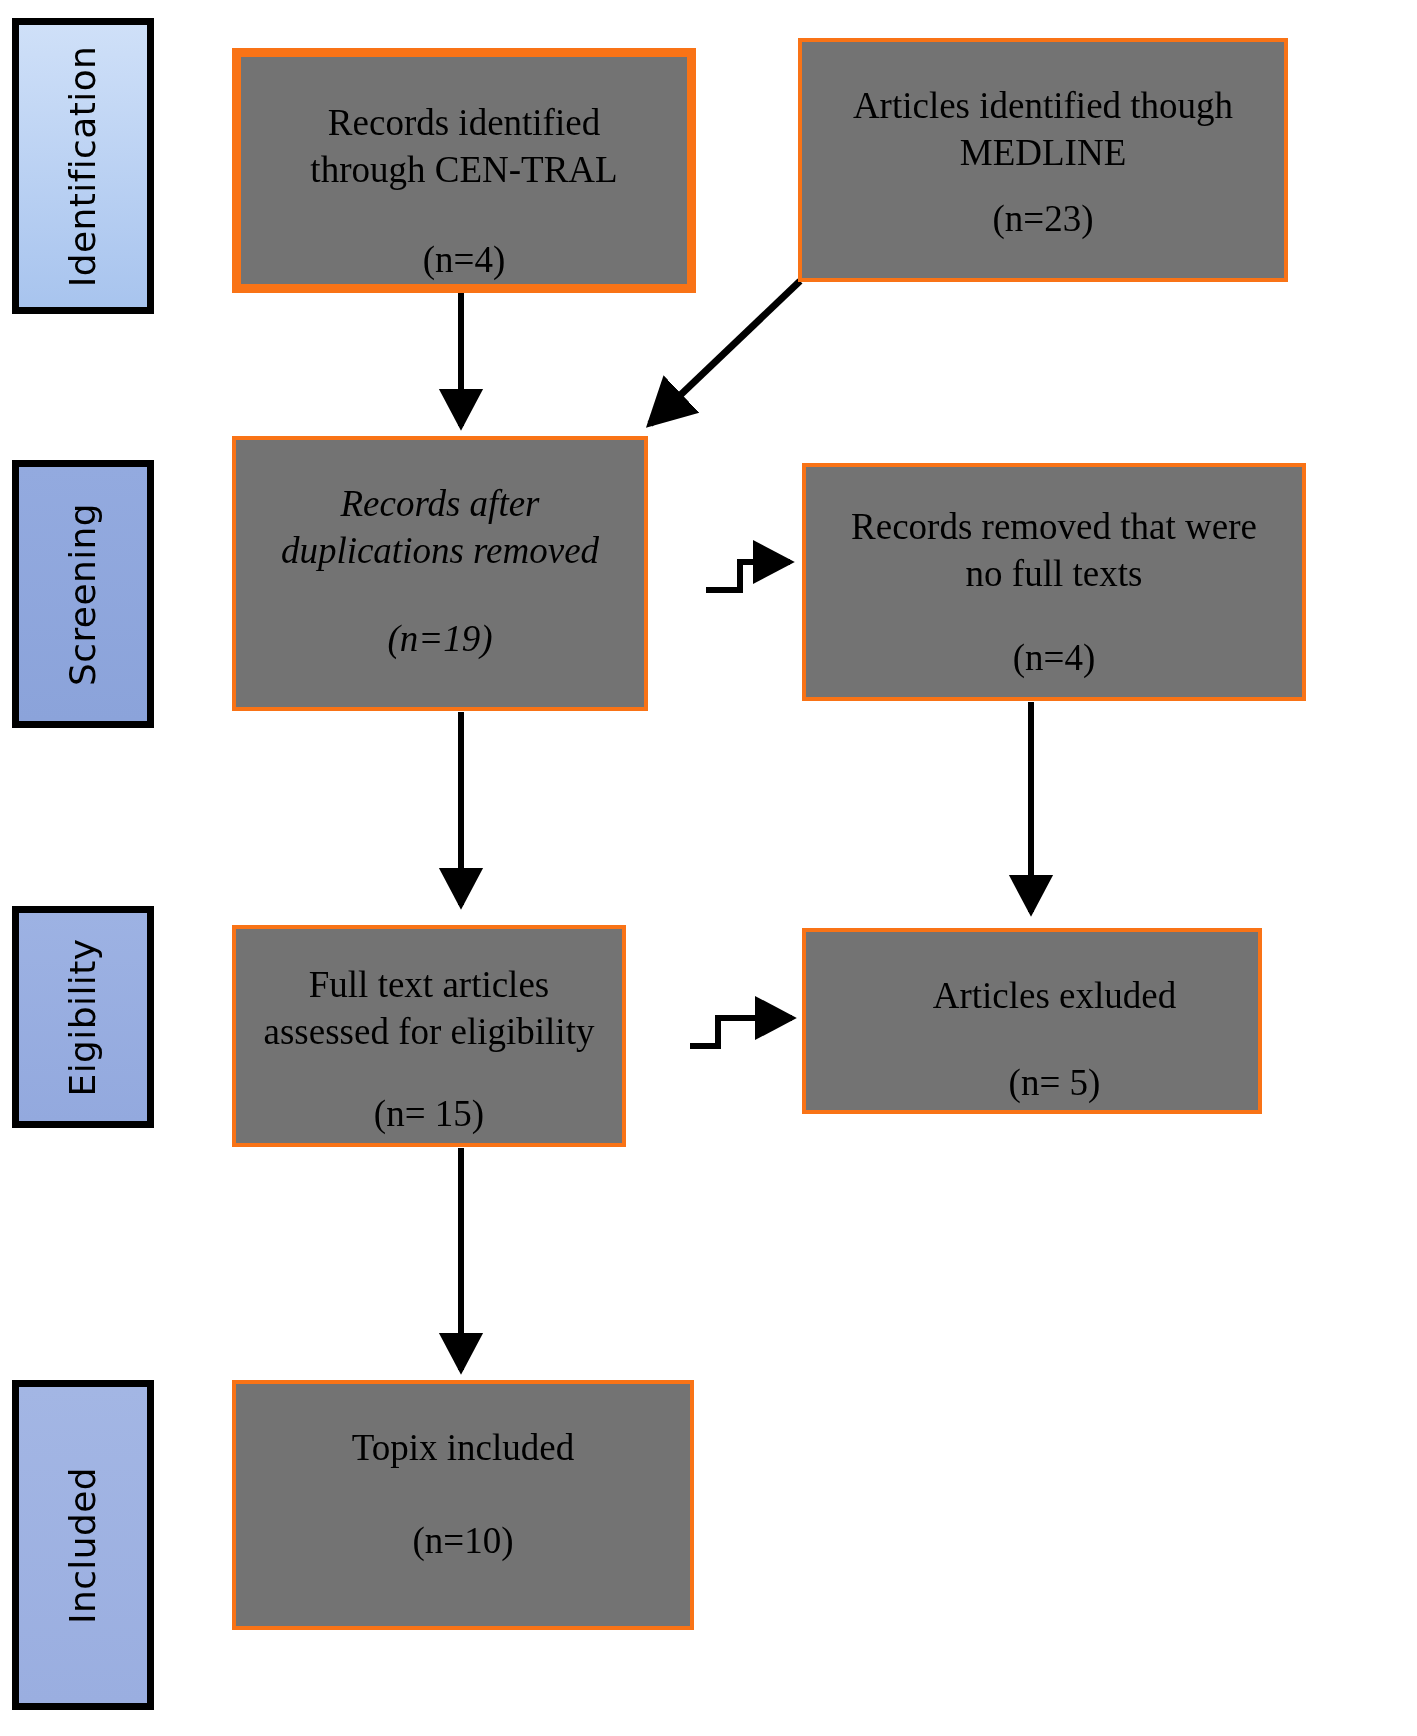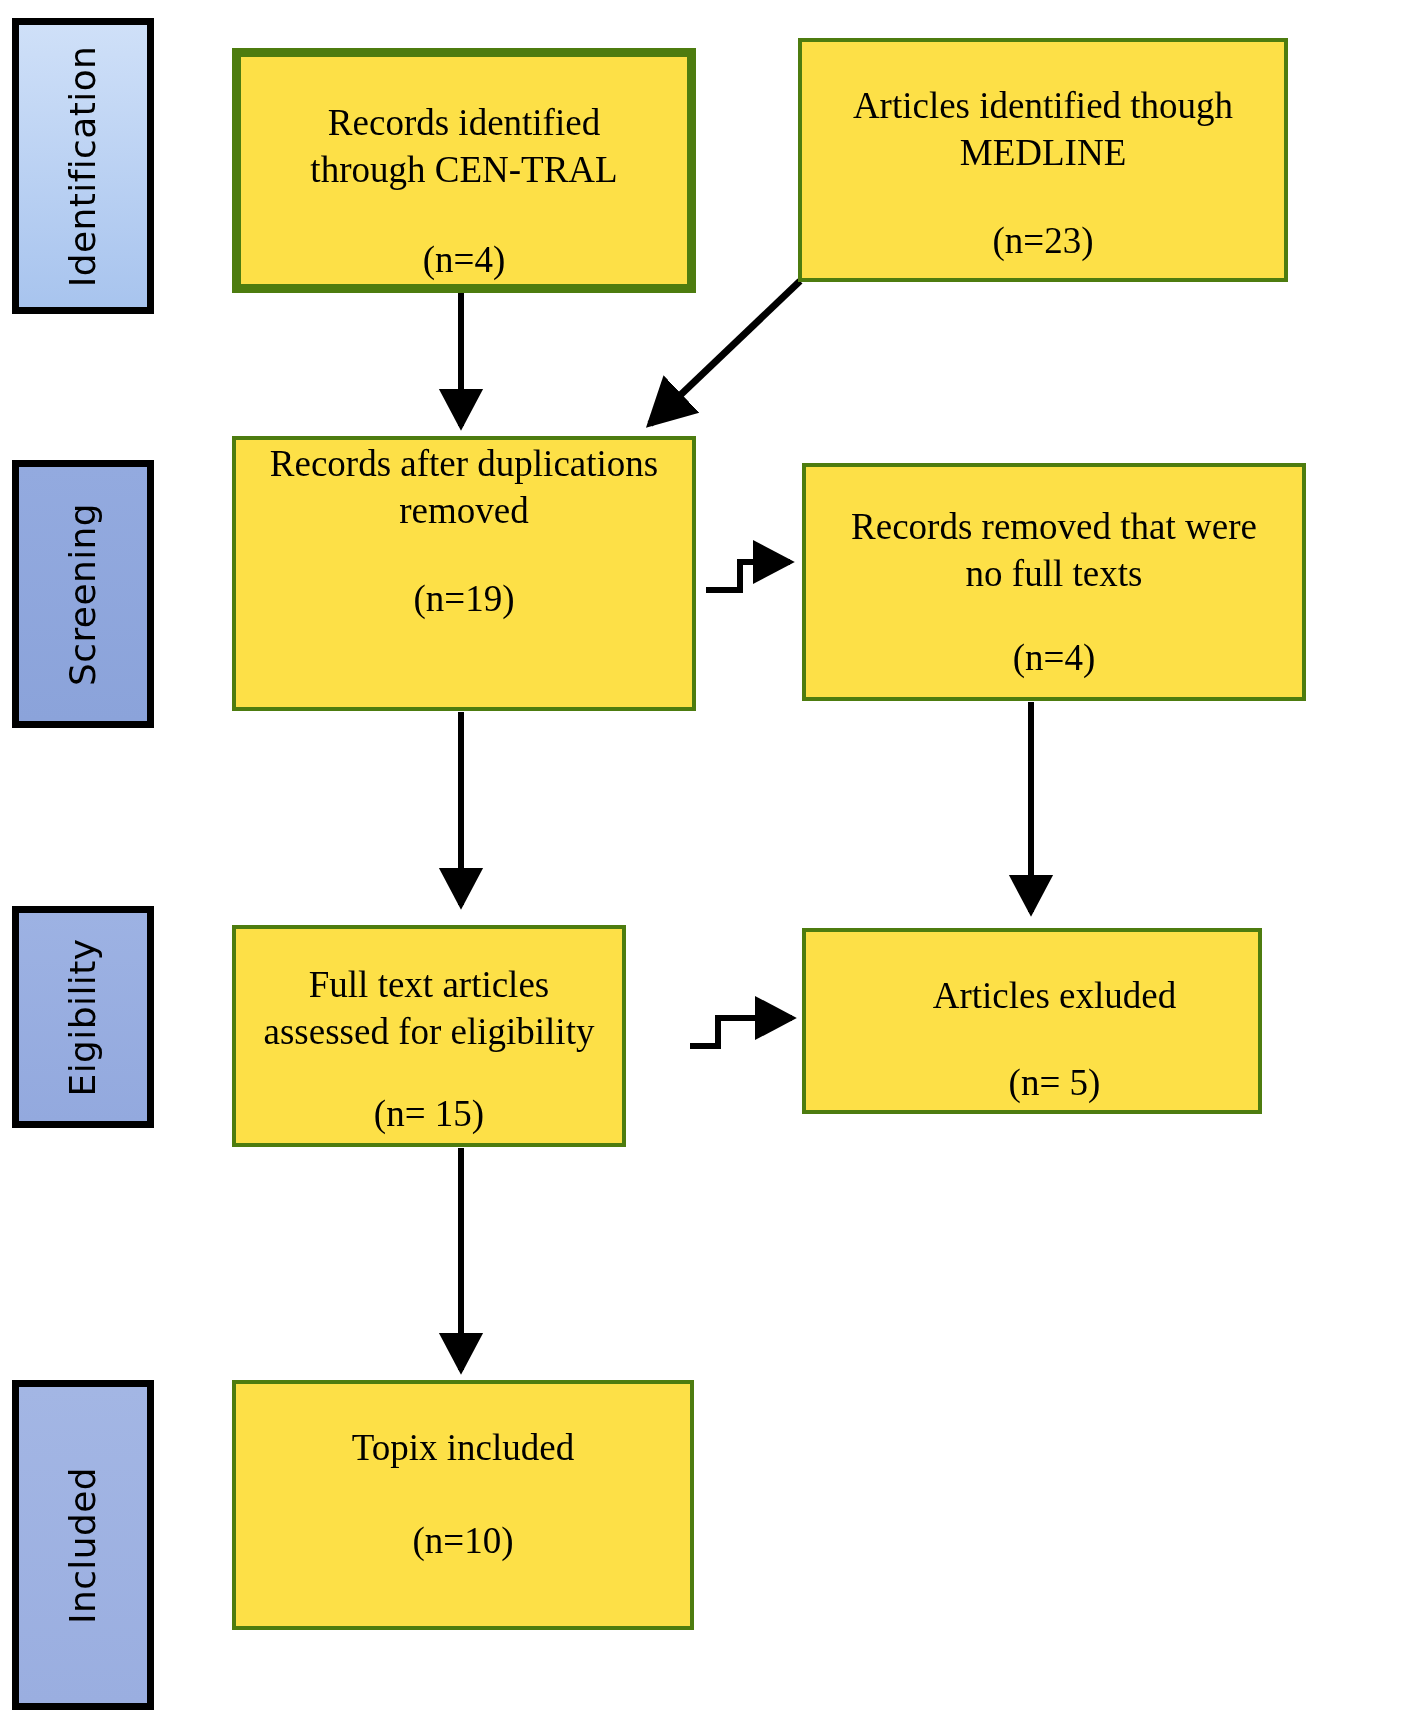--- a/index.html
+++ b/index.html
@@ -33,22 +33,22 @@
     letter-spacing: 0.4px;
     white-space: nowrap;
     transform: rotate(-90deg);
     transform-origin: center center;
   }
 
   
   .flowbox {
     position: absolute;
     box-sizing: border-box;
-    background: #fde047;
-    border: 4px solid #4d7c0f;
+    background: #737373;
+    border: 4px solid #f97316;
     display: flex;
     flex-direction: column;
     align-items: center;
     justify-content: flex-start;
     text-align: center;
     color: #000000;
   }
   .flowbox.thick { border-width: 9px; }
   .flowbox .line1 {
     font-size: 37px;
@@ -131,24 +131,24 @@
     <span class="phase-text">Included</span>
   </div>
 
   <div class="flowbox thick" style="left:232px; top:48px; width:464px; height:245px; padding-top:42px;">
     <div class="line1">Records identified through CEN-TRAL</div>
     <div class="count" style="margin-top:44px;">(n=4)</div>
   </div>
 
   <div class="flowbox" style="left:798px; top:38px; width:490px; height:244px; padding-top:40px;">
     <div class="line1">Articles identified though MEDLINE</div>
-    <div class="count" style="margin-top:42px;">(n=23)</div>
+    <div class="count" style="margin-top:20px;">(n=23)</div>
   </div>
 
-  <div class="flowbox" style="left:232px; top:436px; width:464px; height:275px; ">
+  <div class="flowbox" style="left:232px; top:436px; width:416px; height:275px; padding-top:40px;font-style:italic;">
     <div class="line1">Records after duplications removed</div>
     <div class="count" style="margin-top:42px;">(n=19)</div>
   </div>
 
   <div class="flowbox" style="left:802px; top:463px; width:504px; height:238px; padding-top:36px;">
     <div class="line1">Records removed that were no full texts</div>
     <div class="count" style="margin-top:38px;">(n=4)</div>
   </div>
 
   <div class="flowbox" style="left:232px; top:925px; width:394px; height:222px; padding-top:32px;">

